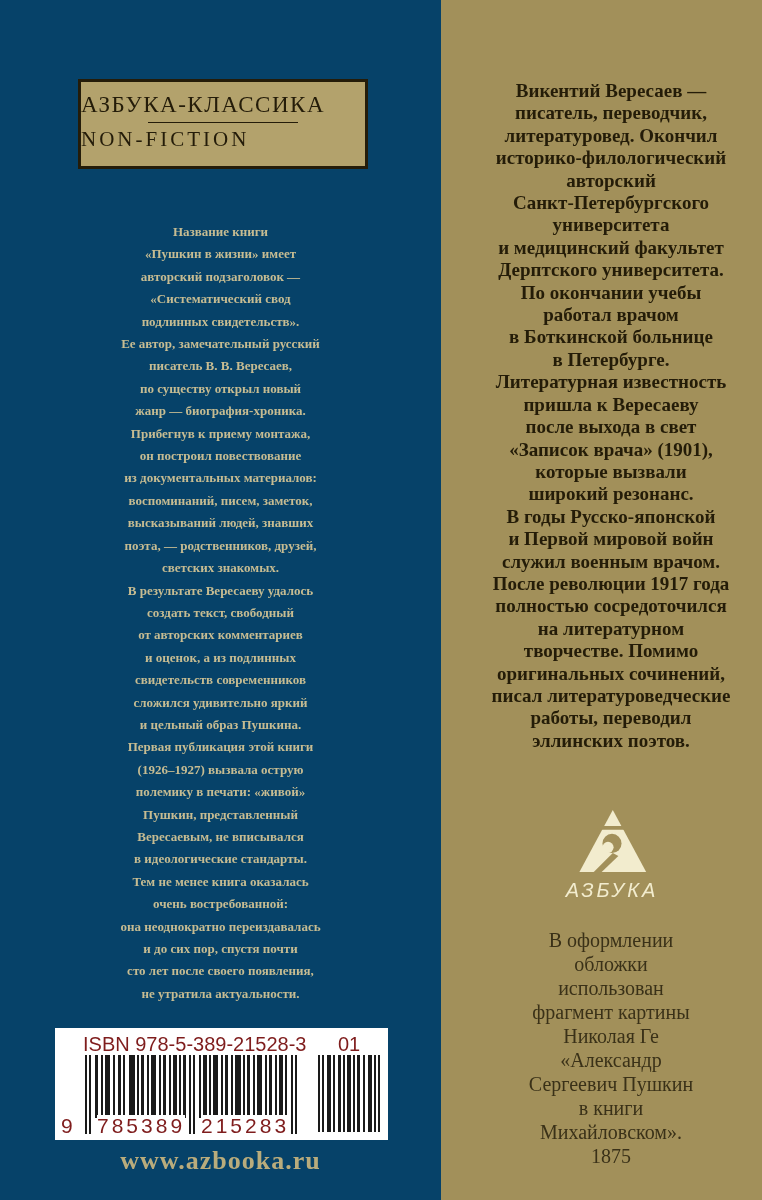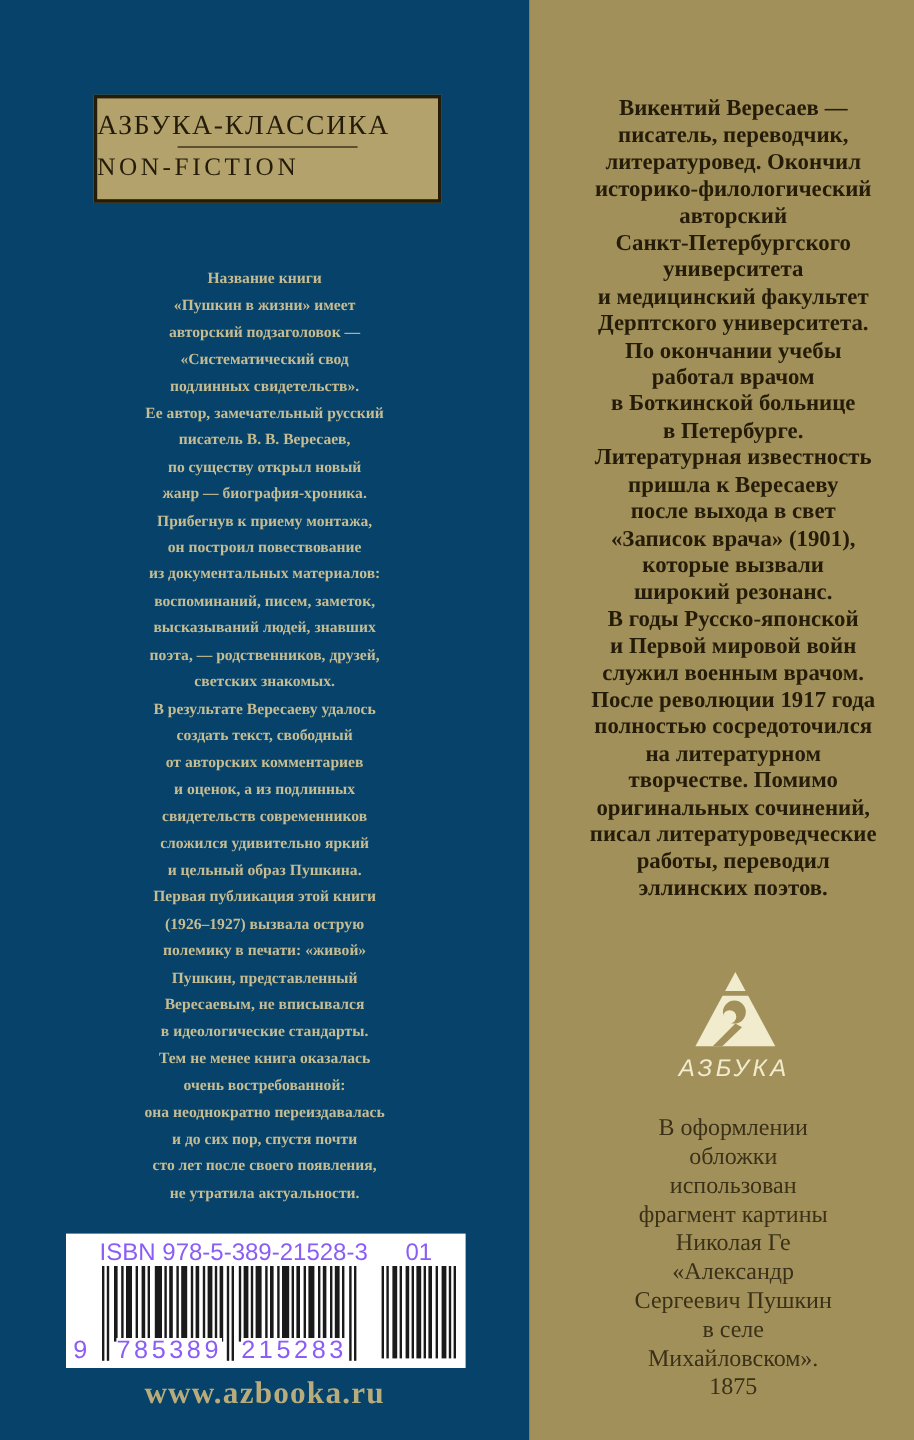--- a/index.html
+++ b/index.html
@@ -35,21 +35,21 @@
   .badge-line2{font-size:21px;letter-spacing:3px;line-height:24px;}
   
   .annotation{
     position:absolute;left:10px;top:221px;width:421px;
     text-align:center;color:var(--left-text);
     font-size:13px;font-weight:bold;line-height:22.4px;
   }
   
   .barcode-box{
     position:absolute;left:55px;top:1028px;width:333px;height:112px;
-    background:#ffffff;color:#8b5cf6;
+    background:#ffffff;color:#7f1d1d;
     font-family:"Liberation Sans", sans-serif;
   }
   .isbn-label{position:absolute;top:5px;left:28px;width:216px;text-align:center;font-size:20px;white-space:nowrap;}
   .addon-label{position:absolute;top:5px;left:263px;width:62px;text-align:center;font-size:20px;}
   .barcode-svg{position:absolute;left:0;top:0;}
   .bc-digit{position:absolute;top:87px;font-size:21px;background:#ffffff;line-height:21px;}
   .bc-lead{left:6px;}
   .bc-g1{left:42px;letter-spacing:3px;}
   .bc-g2{left:146px;letter-spacing:3px;}
   .website{
@@ -133,21 +133,21 @@
     </div>
 
     <div class="credit">
         <div class="line">В оформлении</div>
         <div class="line">обложки</div>
         <div class="line">использован</div>
         <div class="line">фрагмент картины</div>
         <div class="line">Николая Ге</div>
         <div class="line">«Александр</div>
         <div class="line">Сергеевич Пушкин</div>
-        <div class="line">в селе</div>
+        <div class="line">в книги</div>
         <div class="line">Михайловском».</div>
         <div class="line">1875</div>
       </div>
   </div>
 
   <div class="badge">
     <div class="badge-line1">АЗБУКА-КЛАССИКА</div>
     <div class="badge-divider"></div>
     <div class="badge-line2">NON-FICTION</div>
   </div>

